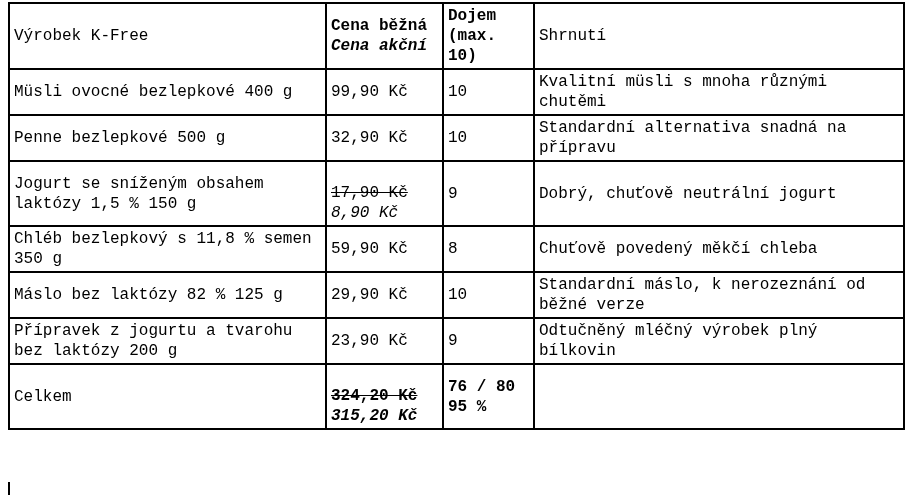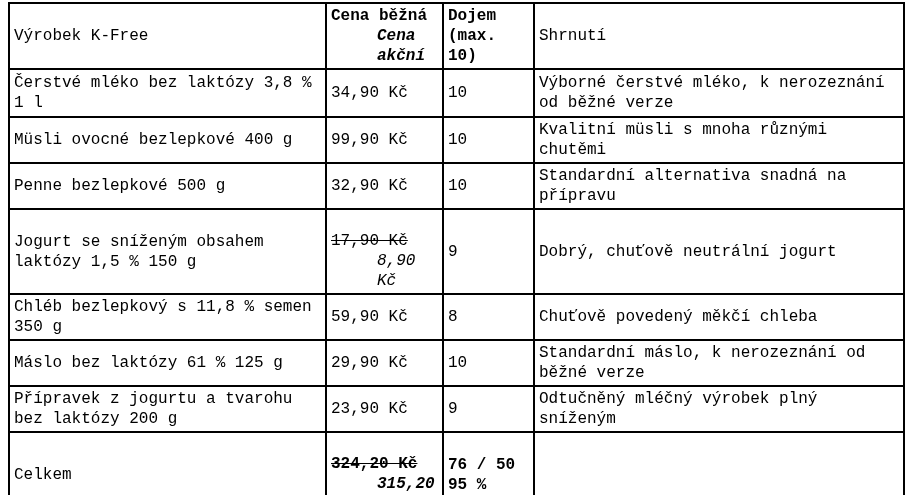--- a/index.html
+++ b/index.html
@@ -36,21 +36,21 @@
   .col-price   { width: 117px; }
   .col-score   { width: 91px;  }
   .col-summary { width: 370px; }
 
   tr.header-row   { height: 66px; }
   tr.row-tall     { height: 48px; }
   tr.row-normal   { height: 28px; }
   tr.total-row    { height: 46px; }
 
   .bold        { font-weight: bold; }
-  .italic      { font-style: italic; margin-left: 46px; }
+  .italic      { font-style: italic; }
   .strike      { text-decoration: line-through; margin-top: 19px; }
   .cell-price  { text-align: right; }
   .cell-score  { text-align: center; }
   .two-line span { display: block; }
 
   
   .bottom-stub {
     position: absolute;
     left: 8px;
     top: 482px;
@@ -76,26 +76,20 @@
         <span class="bold">Cena běžná</span>
         <span class="bold italic">Cena akční</span>
       </td>
       <td class="two-line">
         <span class="bold">Dojem</span>
         <span class="bold">(max. 10)</span>
       </td>
       <td class="bold">Shrnutí</td>
     </tr>
 
-    <tr class="row-tall">
-      <td>Čerstvé mléko bez laktózy 3,8 % 1 l</td>
-      <td class="cell-price">34,90 Kč</td>
-      <td class="cell-score">10</td>
-      <td>Výborné čerstvé mléko, k nerozeznání od běžné verze</td>
-    </tr>
 
     <tr class="row-normal">
       <td>Müsli ovocné bezlepkové 400 g</td>
       <td class="cell-price">99,90 Kč</td>
       <td class="cell-score">10</td>
       <td>Kvalitní müsli s mnoha různými chutěmi</td>
     </tr>
 
     <tr class="row-normal">
       <td>Penne bezlepkové 500 g</td>
@@ -116,41 +110,41 @@
     </tr>
 
     <tr class="row-normal">
       <td>Chléb bezlepkový s 11,8 % semen 350 g</td>
       <td class="cell-price">59,90 Kč</td>
       <td class="cell-score">8</td>
       <td>Chuťově povedený měkčí chleba</td>
     </tr>
 
     <tr class="row-normal">
-      <td>Máslo bez laktózy 61 % 125 g</td>
+      <td>Máslo bez laktózy 82 % 125 g</td>
       <td class="cell-price">29,90 Kč</td>
       <td class="cell-score">10</td>
       <td>Standardní máslo, k nerozeznání od běžné verze</td>
     </tr>
 
     <tr class="row-normal">
       <td>Přípravek z jogurtu a tvarohu bez laktózy 200 g</td>
       <td class="cell-price">23,90 Kč</td>
       <td class="cell-score">9</td>
-      <td>Odtučněný mléčný výrobek plný sníženým</td>
+      <td>Odtučněný mléčný výrobek plný bílkovin</td>
     </tr>
 
     <tr class="total-row">
       <td class="bold">Celkem</td>
       <td class="cell-price two-line">
         <span class="bold strike">324,20 Kč</span>
         <span class="bold italic">315,20 Kč</span>
       </td>
       <td class="cell-score two-line">
-        <span class="bold">76 / 50</span>
+        <span class="bold">76 / 80</span>
         <span class="bold">95 %</span>
       </td>
       <td></td>
     </tr>
   </tbody>
 </table>
 
 <div class="bottom-stub"></div>
 
 </body></html>

